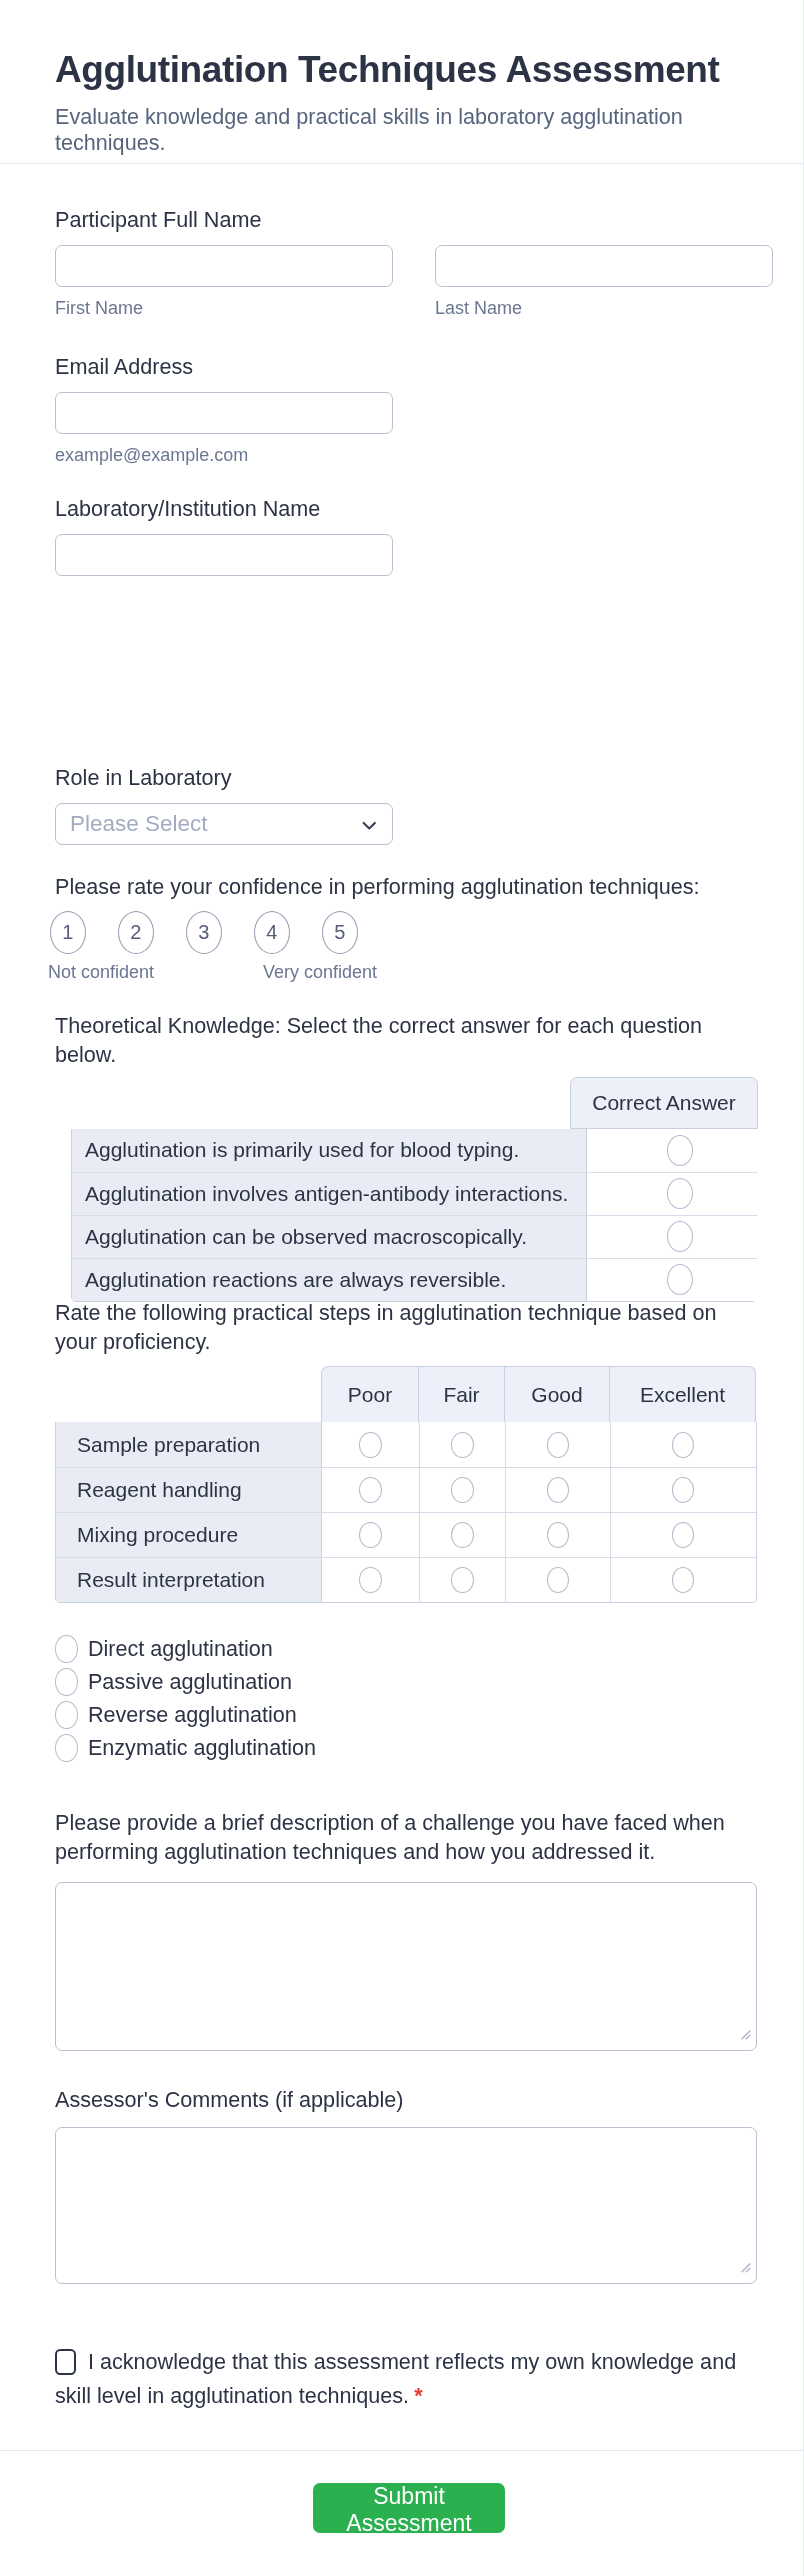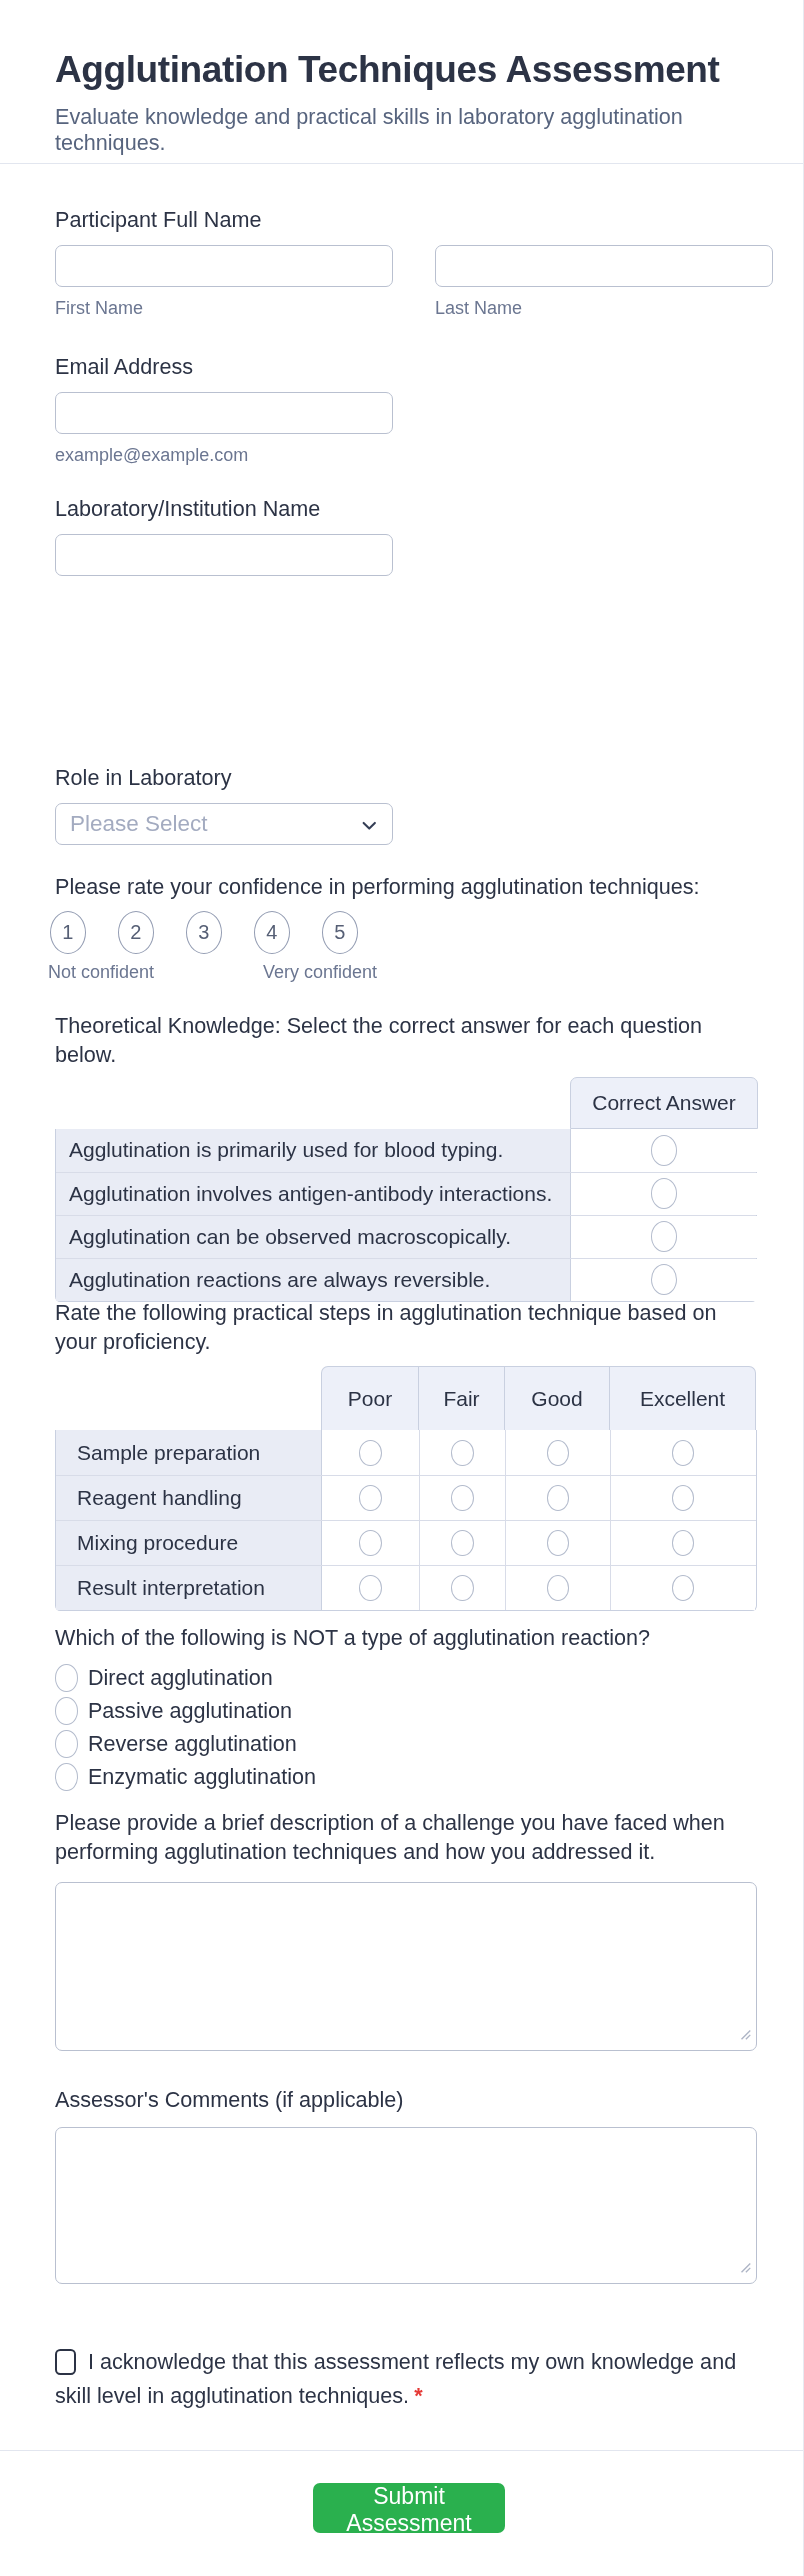--- a/index.html
+++ b/index.html
@@ -56,30 +56,30 @@
   .scale-ends .min{position:absolute;left:-7px;top:0;}
   .scale-ends .max{position:absolute;left:208px;top:0;}
 
   
   .oval{display:inline-block;border:1.7px solid var(--radio-border);border-radius:50%;background:#fff;cursor:pointer;}
 
   
   .t1-head{display:grid;grid-template-columns:515px 188px;}
   .t1-headcell{height:52px;background:var(--hdr-bg);border:0.9px solid var(--tbl-border);border-radius:7px 7px 0 0;
                display:flex;align-items:center;justify-content:center;font-size:21px;color:var(--ink);}
-  .t1-body{border:0.9px solid var(--tbl-border);border-top:none;border-radius:0 0 5.2px 5.2px;}
+  .t1-body{border:0.9px solid var(--tbl-border);border-top:none;border-radius:0 0 5.2px 5.2px;margin-left:16px;}
   .t1-row{display:grid;grid-template-columns:514px 187px;height:43px;}
   .t1-row + .t1-row{border-top:0.9px solid var(--tbl-inner);}
   .t1-label{background:var(--cell-bg);display:flex;align-items:center;padding-left:13px;font-size:21px;color:var(--ink);}
   .t1-answer{background:#fff;border-left:0.9px solid var(--tbl-border);display:flex;align-items:center;justify-content:center;}
   .t1-answer .oval{width:26px;height:31px;}
 
   
   .t2-head{display:grid;grid-template-columns:266px 98px 86px 105px 146px;}
-  .t2-headcell{height:64px;background:var(--hdr-bg);border-top:0.9px solid var(--tbl-border);border-right:0.9px solid var(--tbl-border);
+  .t2-headcell{height:56px;background:var(--hdr-bg);border-top:0.9px solid var(--tbl-border);border-right:0.9px solid var(--tbl-border);
                display:flex;align-items:center;justify-content:center;font-size:21px;color:var(--ink);}
   .t2-headcell.first{border-left:0.9px solid var(--tbl-border);border-radius:7px 0 0 0;}
   .t2-headcell.last{border-radius:0 7px 0 0;}
   .t2-body{border:0.9px solid var(--tbl-border);border-top:none;border-radius:0 0 5.2px 5.2px;}
   .t2-row{display:grid;grid-template-columns:265px 98px 86px 105px 145px;height:45px;}
   .t2-row + .t2-row{border-top:0.9px solid var(--tbl-inner);}
   .t2-label{background:var(--cell-bg);display:flex;align-items:center;padding-left:21px;font-size:21px;color:var(--ink);}
   .t2-cell{background:#fff;border-left:0.9px solid var(--tbl-inner);display:flex;align-items:center;justify-content:center;}
   .t2-row .t2-cell:nth-child(2){border-left:0.9px solid var(--tbl-border);}
   .t2-cell .oval{width:22.5px;height:26px;}
@@ -280,21 +280,20 @@
             <span class="oval"></span>
           </div>
         <div class="t2-cell">
             <span class="oval"></span>
           </div>
       </div>
     </div>
   </div>
 
   <div class="sec" style="top:1624px">
-    <div class="qlabel">Which of the following is NOT a type of agglutination reaction?</div>
     <div style="margin-top:8.6px">
       <div class="mc-option">
         <span class="oval"></span>
         <span class="txt">Direct agglutination</span>
       </div>
       <div class="mc-option">
         <span class="oval"></span>
         <span class="txt">Passive agglutination</span>
       </div>
       <div class="mc-option">

